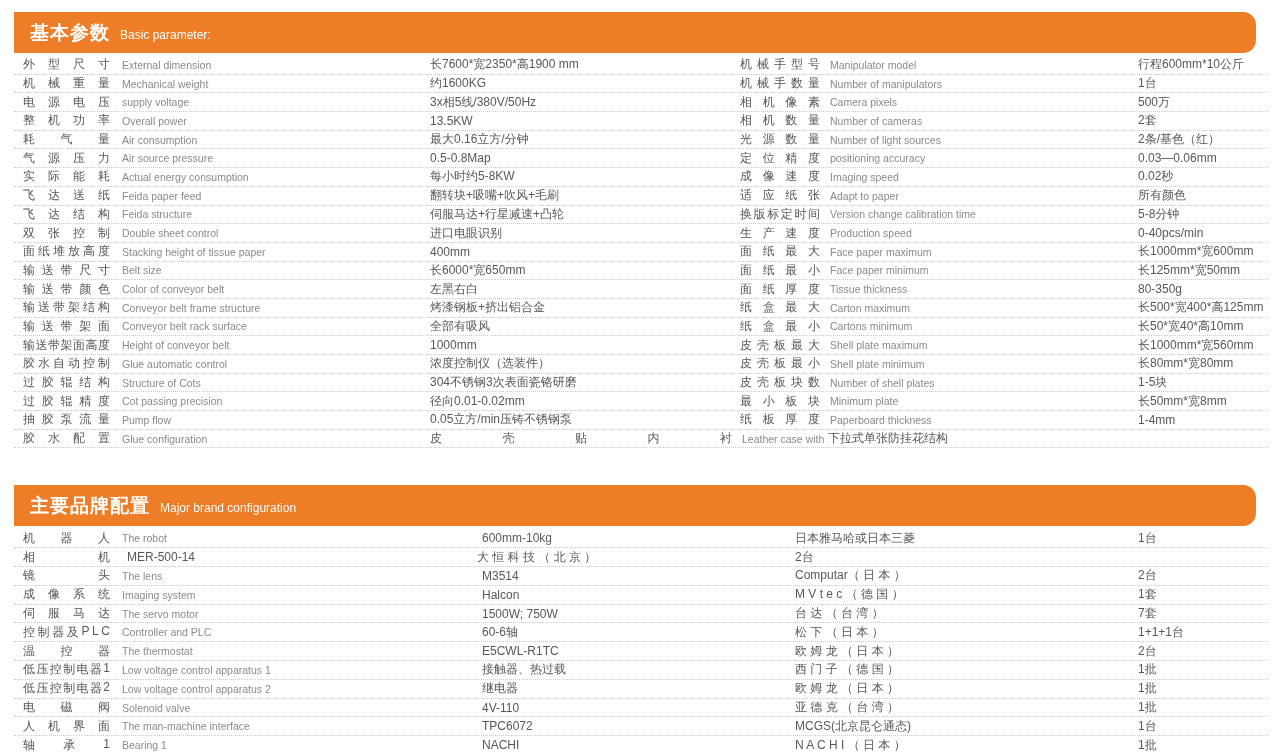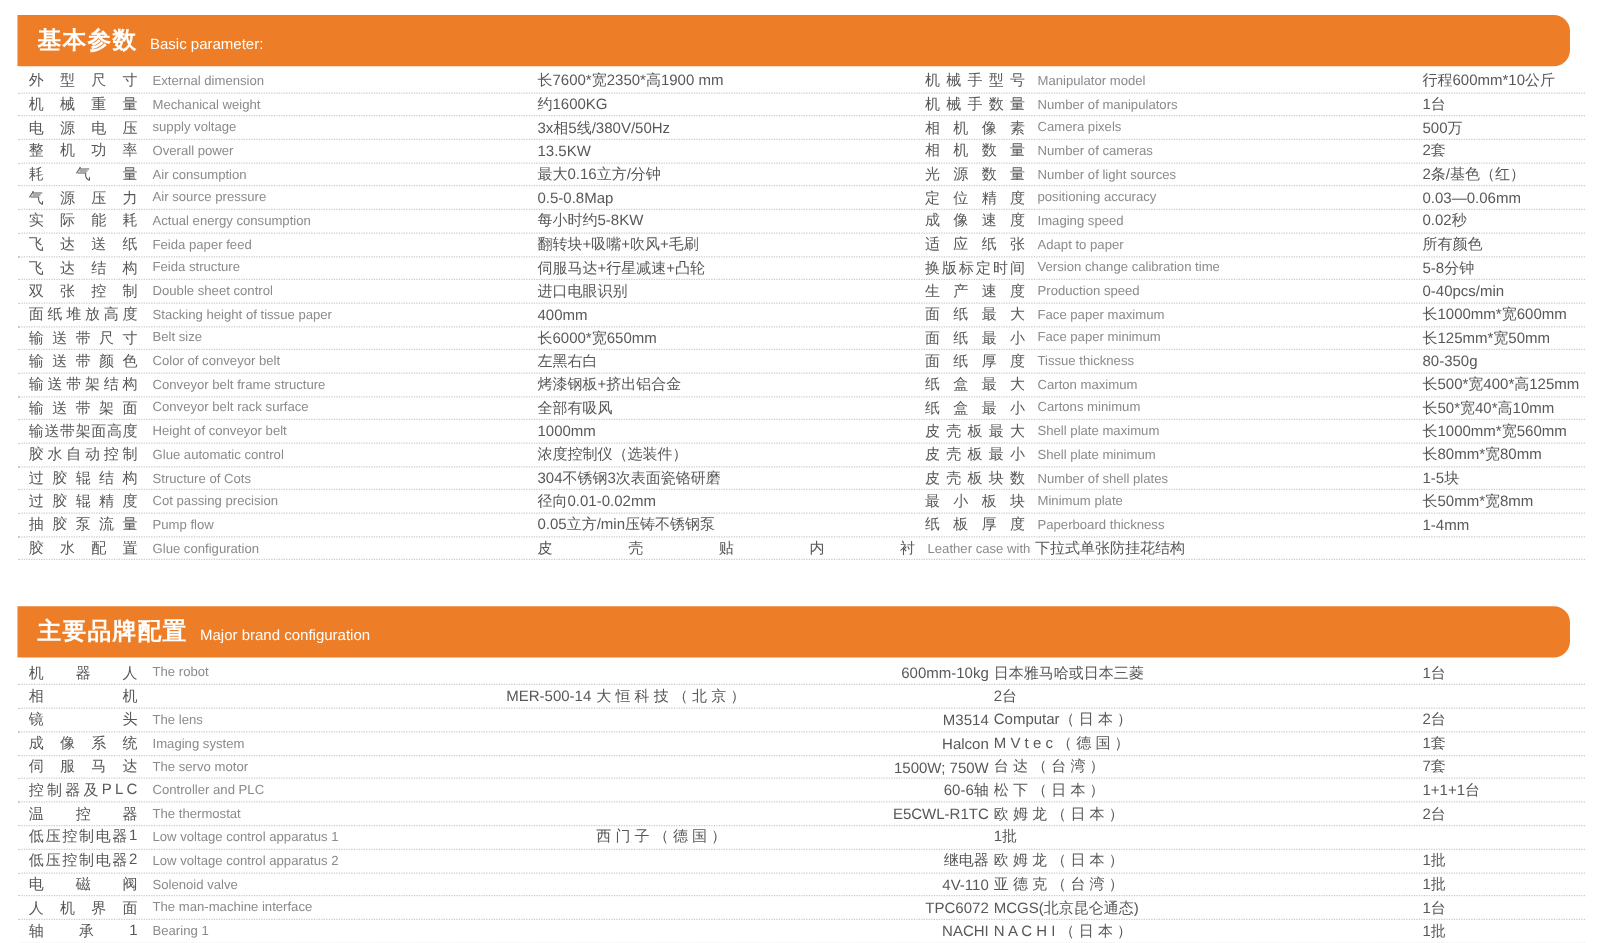--- a/index.html
+++ b/index.html
@@ -34,21 +34,21 @@
     padding-left:9px;
   }
   .basic-row{height:18.7px;grid-template-columns:95px 308px 310px 88px 310px auto;}
   .brand-row{height:18.8px;grid-template-columns:95px 355px 318px 343px auto;}
   .cell{overflow:hidden;white-space:nowrap;}
   .cell.zh{font-size:12px;color:var(--text);padding-right:8px;}
   .basic-row .zh2{padding-left:4px;padding-right:4px;}
   .cell.en{font-size:10.5px;color:var(--muted);padding-left:4px;}
   .basic-row .en2{padding-left:6px;}
   .cell.val{font-size:12px;color:var(--text);padding-left:4px;}
-  .brand-row .model{padding-left:9px;text-align:right;}
+  .brand-row .model{padding-left:9px;}
   .cjk-justify{display:flex;justify-content:space-between;width:100%;}
   .sec2{margin-top:37px;}
 </style>
 </head>
 <body>
 
 <div class="page">
 
   <section>
     <header class="bar">
@@ -677,20 +677,21 @@
               <span>低</span>
               <span>压</span>
               <span>控</span>
               <span>制</span>
               <span>电</span>
               <span>器</span>
               <span>1</span>
             </span>
           </div>
           <div class="cell en">Low voltage control apparatus 1</div>
+          <div class="cell val model">接触器、热过载</div>
           <div class="cell val brand">西 门 子 （ 德 国 ）</div>
           <div class="cell val qty">1批</div>
         </div>
 
         <div class="row brand-row">
           <div class="cell zh">
             <span class="cjk-justify">
               <span>低</span>
               <span>压</span>
               <span>控</span>

